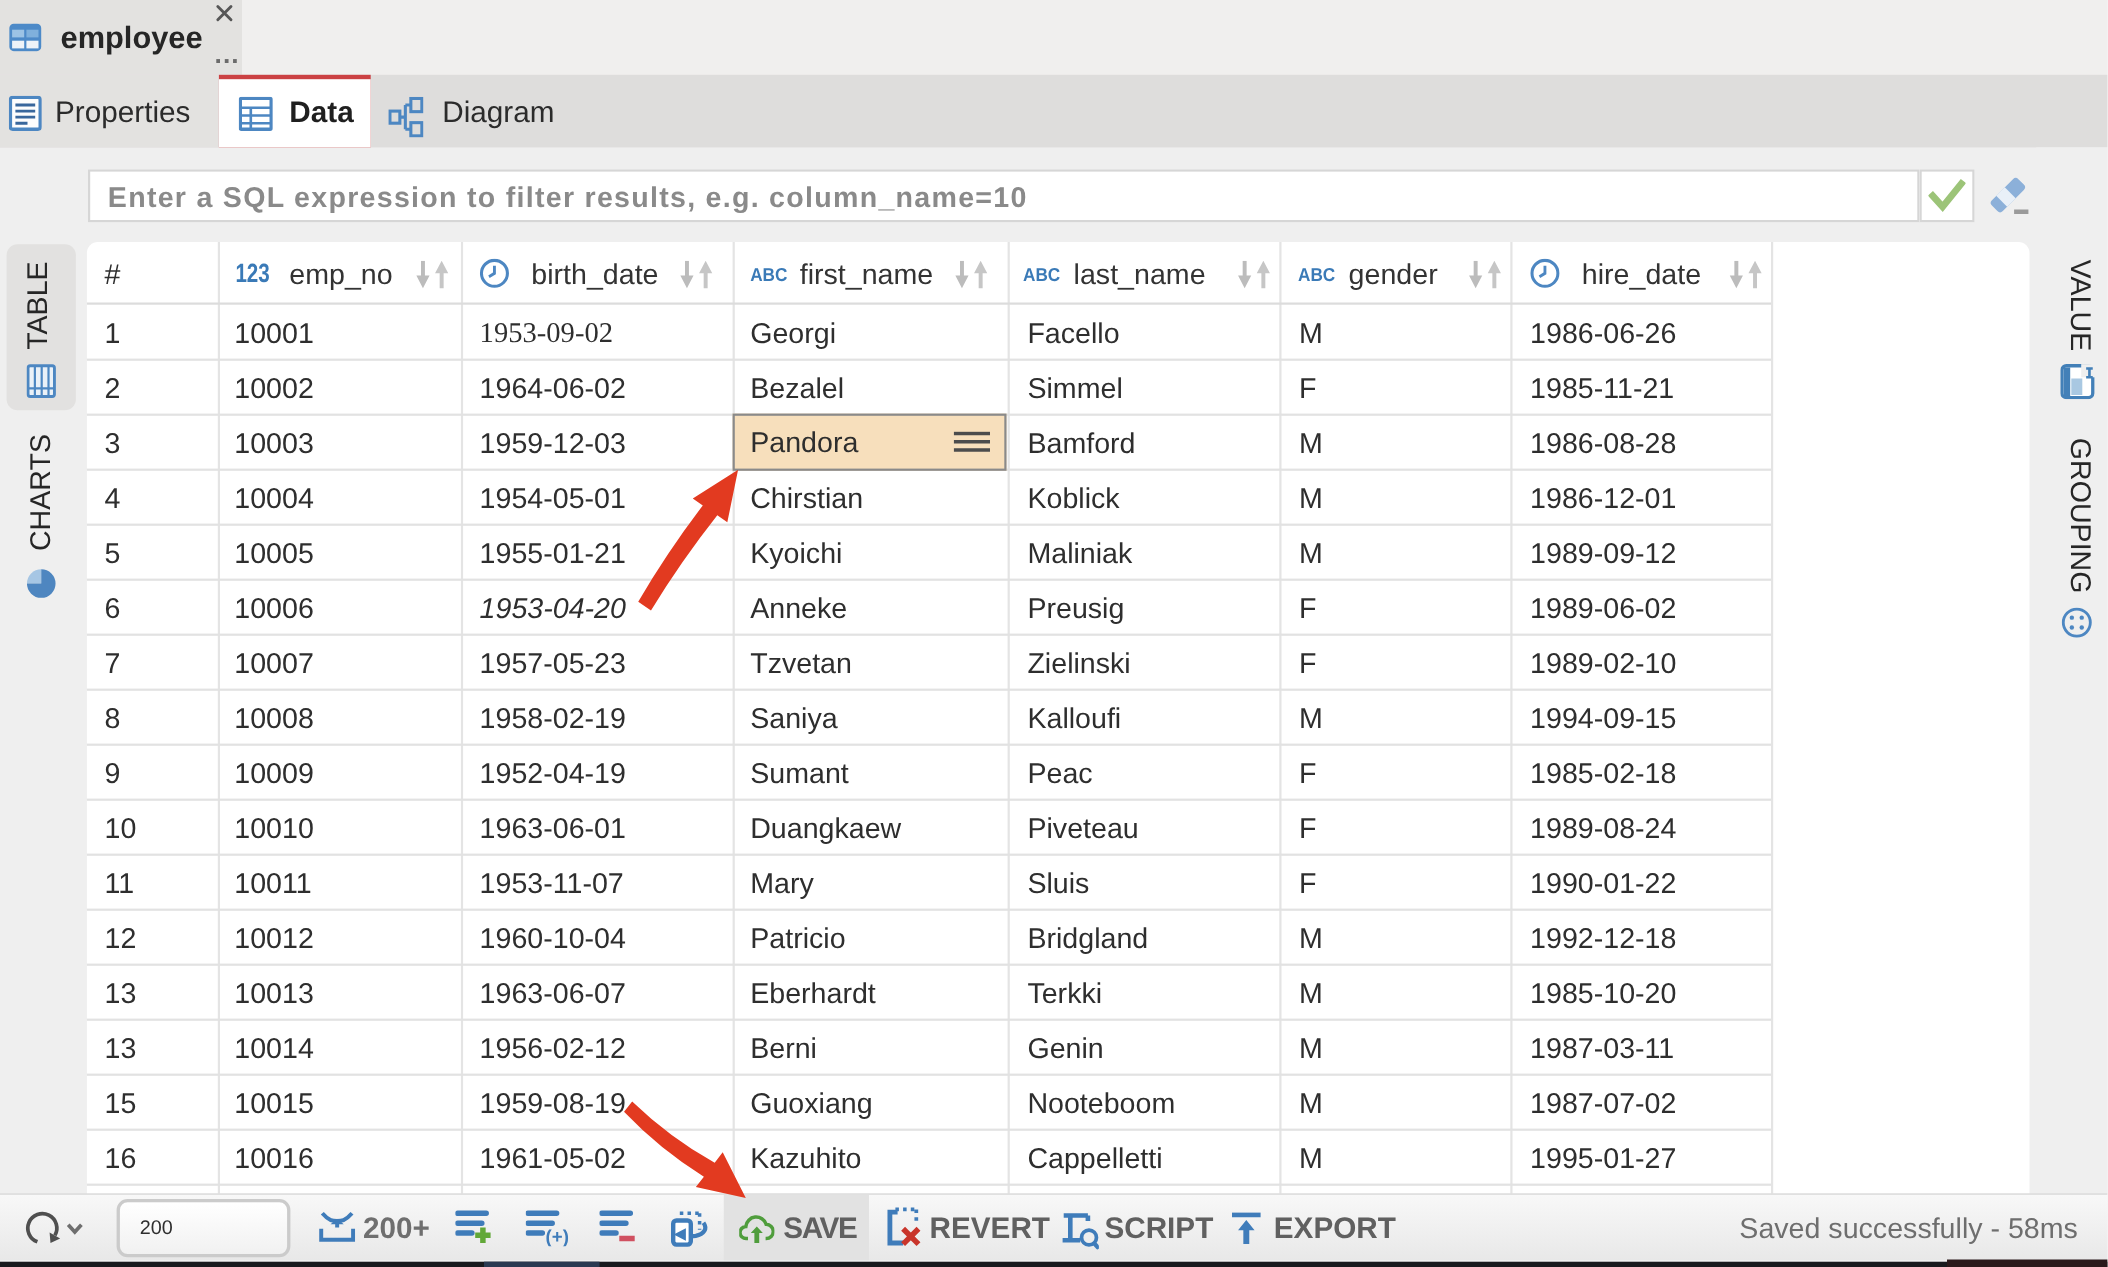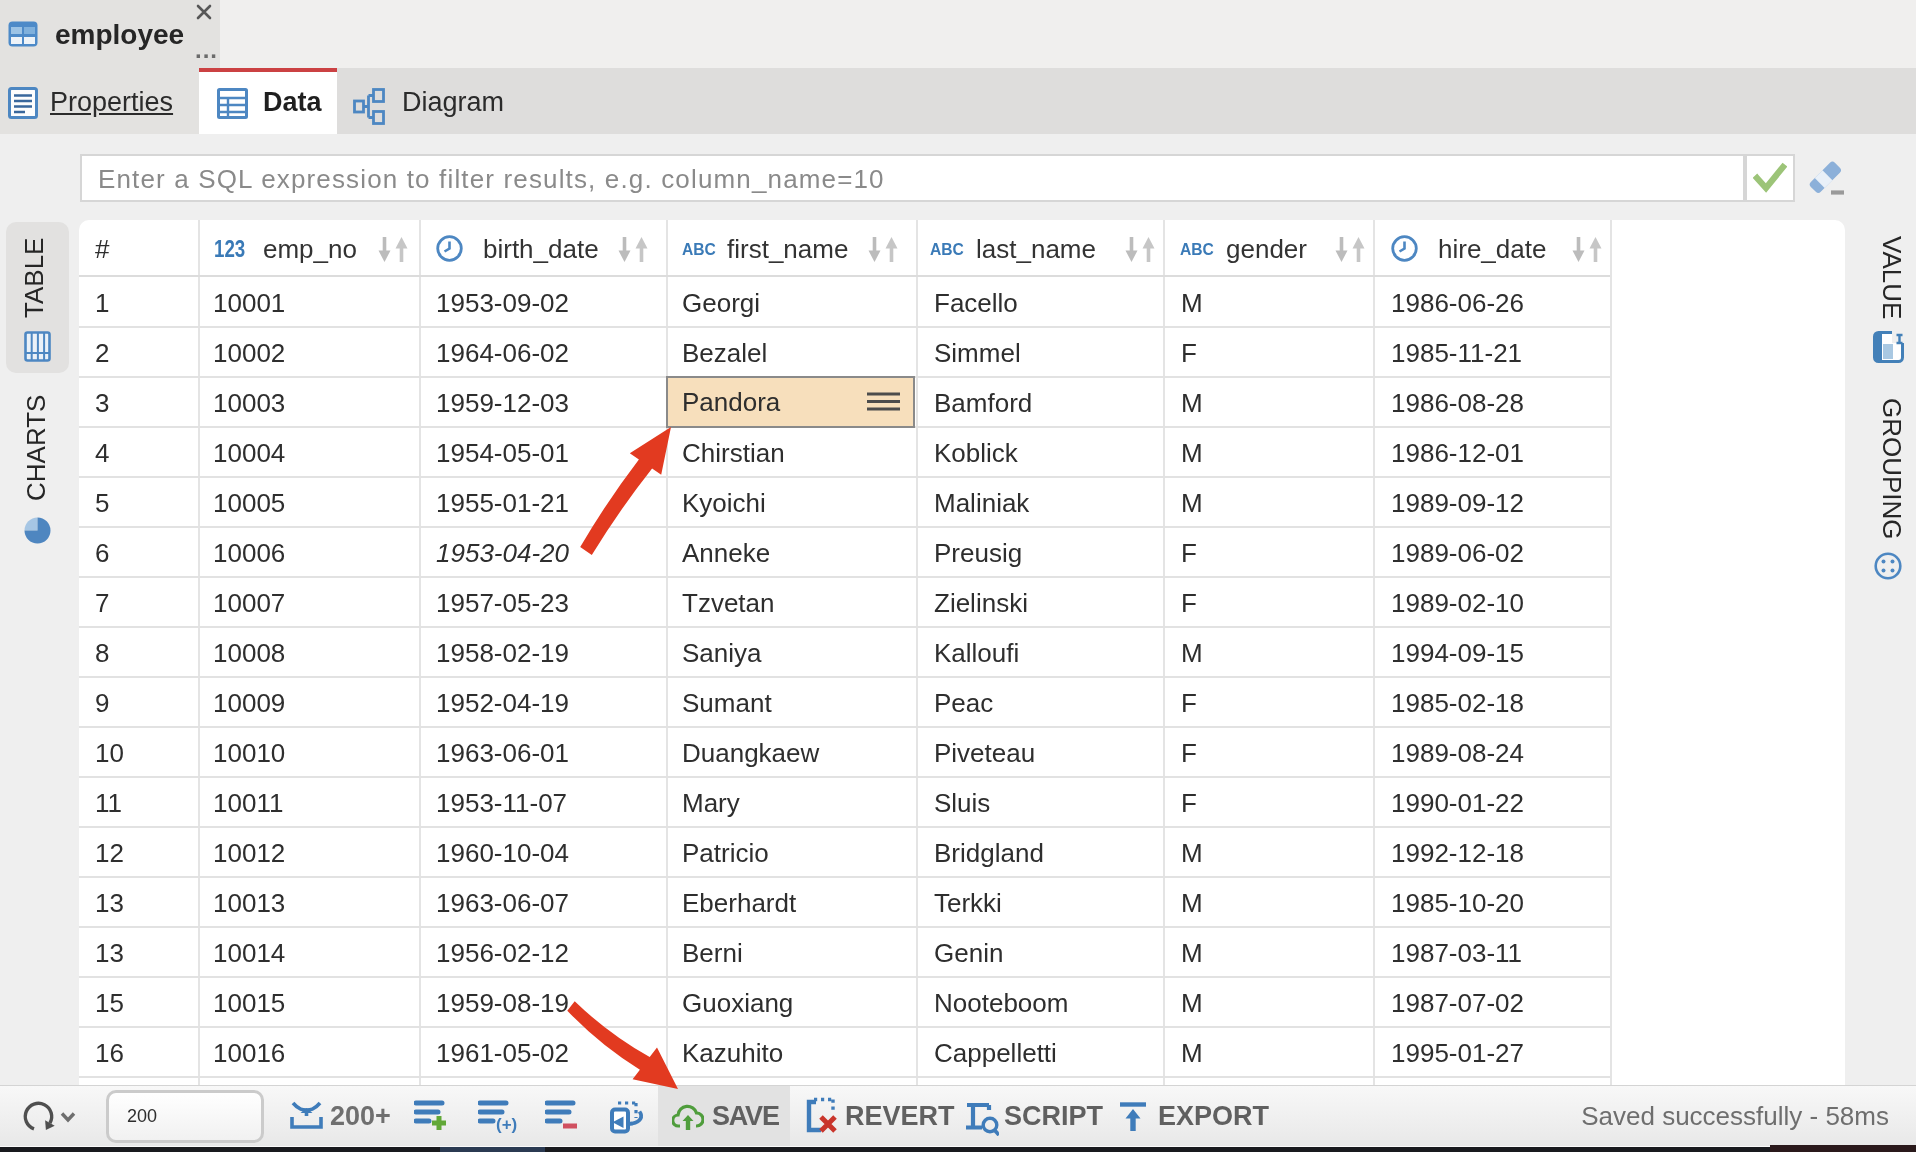--- a/index.html
+++ b/index.html
@@ -21,39 +21,39 @@
 <svg class="abs" style="left:196px;top:4px;" width="16" height="16" viewBox="0 0 16 16">
 <path d="M2 2 L14 14 M14 2 L2 14" stroke="#575757" stroke-width="2.6" stroke-linecap="round"></path>
   </svg>
 <div class="abs" style="left:195px;top:36px;width:20px;height:16px;color:#6b6b6b;font-size:24px;letter-spacing:1px;font-weight:bold;">...</div>
 <div class="abs" style="left:0;top:68px;width:1916px;height:66px;background:#dedddc;"></div>
 <div class="abs" style="left:0;top:68px;width:199px;height:66px;background:#e3e2e0;"></div>
 <svg class="abs" style="left:8px;top:87px;" width="30" height="32" viewBox="0 0 30 32">
 <rect x="1.5" y="1.5" width="27" height="29" rx="2" fill="#fdfdfd" stroke="#4d87c2" stroke-width="3"></rect>
 <path d="M6 8.5 H24 M6 14 H24 M6 19.5 H24 M6 25 H17" stroke="#39679c" stroke-width="2.6"></path>
 </svg>
-<div class="abs" style="left:50px;top:68px;height:66px;line-height:68px;font-size:27px;color:#2b2b2b;text-decoration:underline;">Properties</div>
+<div class="abs" style="left:50px;top:68px;height:66px;line-height:68px;font-size:27px;color:#2b2b2b;">Properties</div>
 <div class="abs" style="left:199px;top:68px;width:138px;height:66px;background:#cb4143;"></div>
 <div class="abs" style="left:199px;top:72px;width:138px;height:62px;background:#ffffff;"></div>
 <svg class="abs" style="left:217px;top:88px;" width="31" height="31" viewBox="0 0 31 31">
 <rect x="1.5" y="1.5" width="28" height="28" rx="1" fill="#fff" stroke="#4d87c2" stroke-width="3"></rect>
 <path d="M2 10 H29 M2 17 H29 M2 24 H29 M11 10 V29" stroke="#4d87c2" stroke-width="2.4"></path>
 </svg>
 <div class="abs" style="left:263px;top:68px;height:66px;line-height:68px;font-size:27px;font-weight:bold;color:#1f1f1f;">Data</div>
 <svg class="abs" style="left:353px;top:88px;" width="32" height="37" viewBox="0 0 32 37">
 <g fill="none" stroke="#4d87c2" stroke-width="2.8">
 <rect x="1.5" y="13" width="9" height="11"></rect>
 <rect x="20.5" y="1.5" width="10" height="12"></rect>
 <rect x="20.5" y="23.5" width="10" height="12"></rect>
 <path d="M10.5 18.5 H15.5 M15.5 7.5 V29.5 M15.5 7.5 H20.5 M15.5 29.5 H20.5"></path>
 </g>
   </svg>
 <div class="abs" style="left:402px;top:68px;height:66px;line-height:68px;font-size:27px;color:#2b2b2b;">Diagram</div>
 <div class="abs" style="left:80px;top:154px;width:1665px;height:48px;background:#ffffff;border:2px solid #d6d6d6;"></div>
-<div class="abs" style="left:98px;top:154px;height:48px;line-height:50px;font-size:26px;letter-spacing:1.15px;color:#8a8a8a;">Enter a SQL expression to filter results, e.g. column_name=10</div>
+<div class="abs" style="left:98px;top:154px;height:48px;line-height:50px;font-size:26px;letter-spacing:1.15px;color:#8a8a8a;font-weight:bold;">Enter a SQL expression to filter results, e.g. column_name=10</div>
 <div class="abs" style="left:1745px;top:154px;width:50px;height:48px;background:#ffffff;border:2px solid #d6d6d6;"></div>
 <svg class="abs" style="left:1753px;top:162px;" width="34" height="32" viewBox="0 0 34 32">
 <path d="M4 16 L13 26 L30 5" fill="none" stroke="#9cc478" stroke-width="6.2" stroke-linecap="square"></path>
   </svg>
 <svg class="abs" style="left:1808px;top:160px;" width="40" height="38" viewBox="0 0 40 38">
 <g transform="rotate(-45 17 17)">
 <rect x="0" y="10.5" width="34" height="14" rx="3.5" fill="#8cb0d9"></rect>
 <rect x="9" y="10.5" width="11" height="14" fill="#e9f0f8"></rect>
 </g>
 <path d="M23 32.5 H36" stroke="#9a9a9a" stroke-width="4.2"></path>
@@ -137,21 +137,21 @@
 <path d="M13.5 6.5 V13.5 L8.5 16.5" fill="none" stroke="#4d87c2" stroke-width="2.6"></path>
   </svg>
 <div class="abs txt" style="left:1438px;top:220px;height:56px;line-height:58px;color:#333;">hire_date</div>
 <svg class="abs" style="left:1572px;top:237px;" width="30" height="26" viewBox="0 0 30 26">
 <path d="M4.7 0 H8.3 V13.5 H12.5 L6.5 25 L0.5 13.5 H4.7 Z" fill="#bcbcbc"></path>
 <path d="M21.7 25 H25.3 V11.5 H29.5 L23.5 0 L17.5 11.5 H21.7 Z" fill="#c6c6c6"></path>
 </svg>
 <div class="abs" style="left:79px;top:278px;width:1766px;height:807px;overflow:hidden;">
 <div class="abs txt" style="left:16px;top:0px;height:50px;line-height:50px;">1</div>
 <div class="abs txt" style="left:134px;top:0px;height:50px;line-height:50px;">10001</div>
-<div class="abs txt" style="left:357px;top:0px;height:50px;line-height:50px;">1953-09-02</div>
+<div class="abs txt" style="left:357px;top:0px;height:50px;line-height:50px;font-family:Liberation Serif, serif;">1953-09-02</div>
 <div class="abs txt" style="left:603px;top:0px;height:50px;line-height:50px;">Georgi</div>
 <div class="abs txt" style="left:855px;top:0px;height:50px;line-height:50px;">Facello</div>
 <div class="abs txt" style="left:1102px;top:0px;height:50px;line-height:50px;">M</div>
 <div class="abs txt" style="left:1312px;top:0px;height:50px;line-height:50px;">1986-06-26</div>
 <div class="abs txt" style="left:16px;top:50px;height:50px;line-height:50px;">2</div>
 <div class="abs txt" style="left:134px;top:50px;height:50px;line-height:50px;">10002</div>
 <div class="abs txt" style="left:357px;top:50px;height:50px;line-height:50px;">1964-06-02</div>
 <div class="abs txt" style="left:603px;top:50px;height:50px;line-height:50px;">Bezalel</div>
 <div class="abs txt" style="left:855px;top:50px;height:50px;line-height:50px;">Simmel</div>
 <div class="abs txt" style="left:1102px;top:50px;height:50px;line-height:50px;">F</div>

